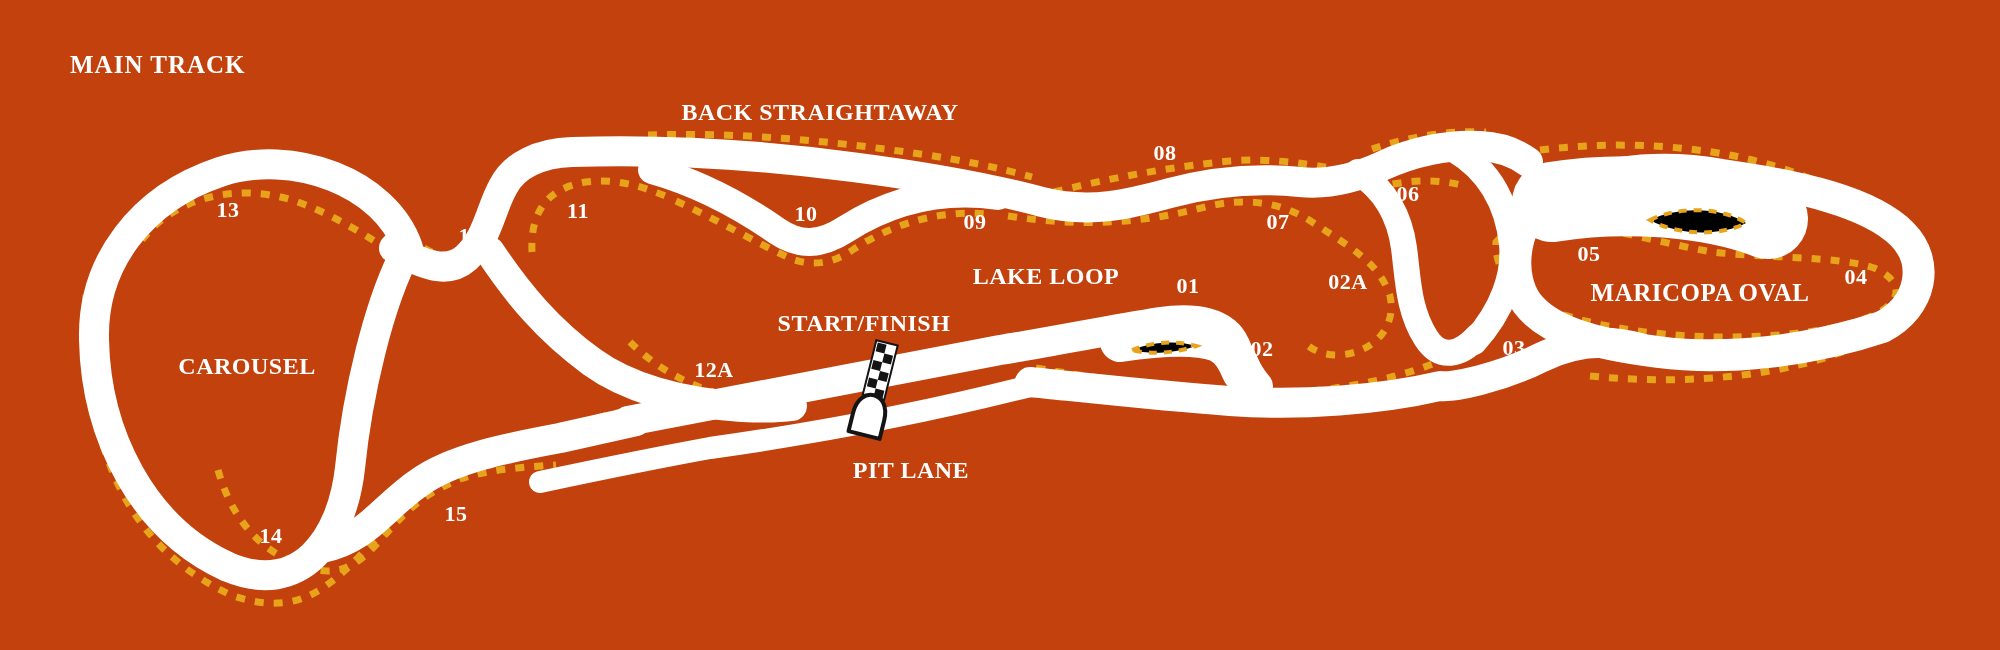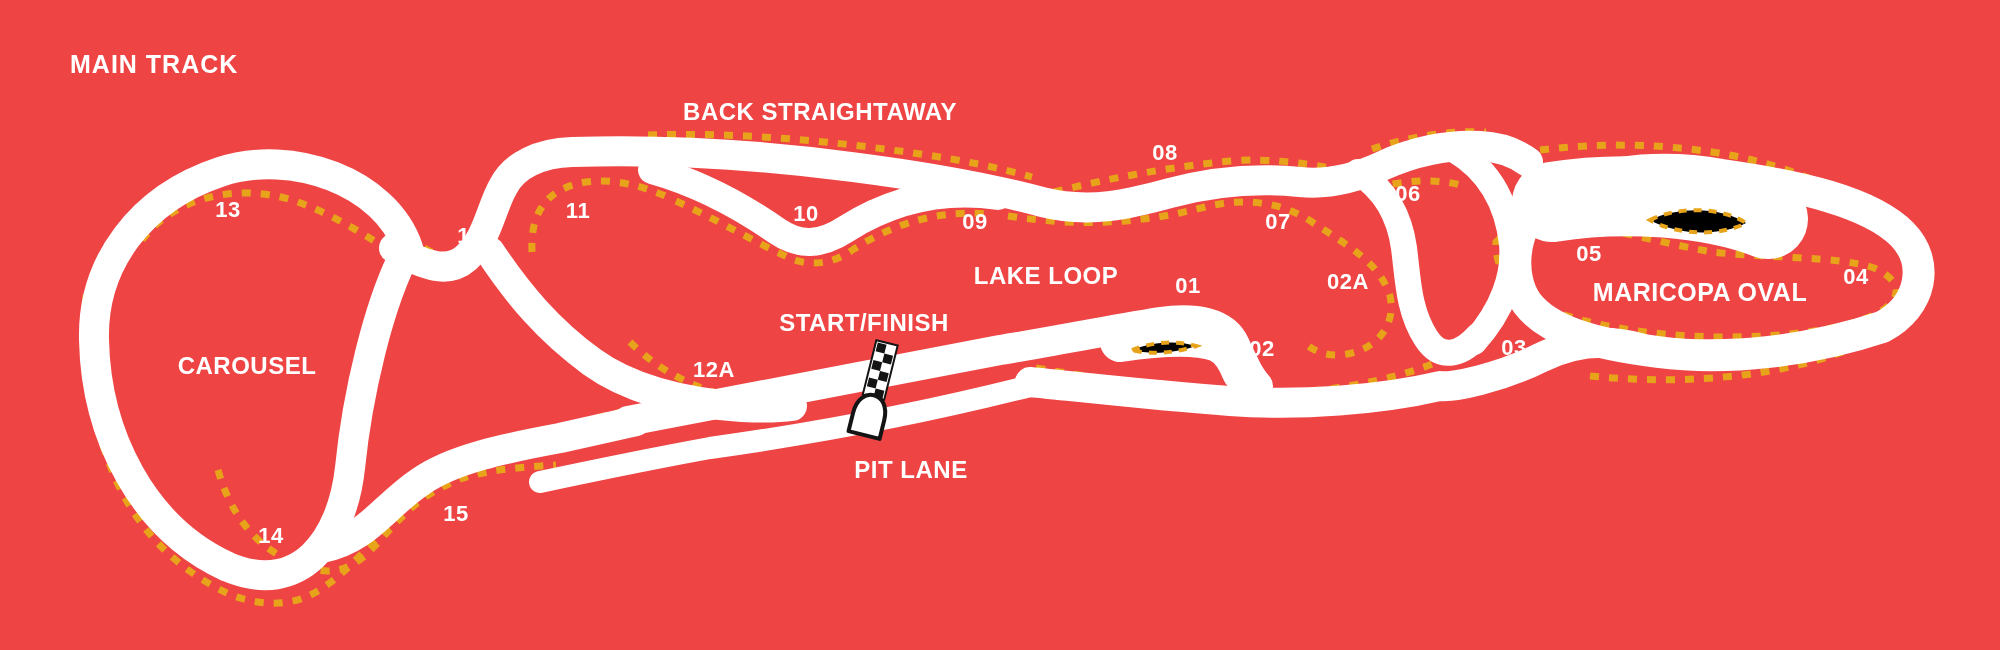--- a/index.html
+++ b/index.html
@@ -11,21 +11,21 @@
   .lens{fill:#000;stroke:#E7A41A;stroke-width:4;stroke-dasharray:8 7;}
   text{fill:#fff;font-weight:bold;letter-spacing:.5px;}
   .sec{font-size:24px;}
   .turn{font-size:22px;}
   .ttl{font-size:25px;letter-spacing:1px;}
   .big{font-size:25px;}
 </style>
 </head>
 <body style="background: rgb(0, 0, 0);">
 
-<div class="stage" style="background: #ef4444;">
+<div class="stage" style="background: #c2410c; font-family: Liberation Serif, serif;">
 <svg width="2000" height="650" viewBox="0 0 2000 650">
 
   <g>
     <path class="curb" d="M 86,295 C 82,360 92,425 116,480 C 141,535 181,572 231,595 C 261,606 287,605 306,597 C 332,586 354,562 378,537 C 402,511 430,491 460,479 C 490,469 526,467 556,465" stroke="#E7A41A"></path>
     <path class="curb" d="M 142,240 C 172,200 232,182 292,200 C 334,214 374,240 406,262 C 416,268 424,272 432,277 M 424,248 C 444,260 460,258 470,246 C 479,235 483,220 490,206" stroke="#E7A41A"></path>
     <path class="curb" d="M 532,252 C 530,210 549,188 586,182 C 614,178 643,186 670,198" stroke="#E7A41A"></path>
     <path class="curb" d="M 676,201 C 716,219 756,243 792,259 C 814,267 834,263 854,249 C 894,223 940,210 986,214" stroke="#E7A41A"></path>
     <path class="curb" d="M 648,135 C 740,132 832,141 920,154 C 962,160 1000,168 1032,177" stroke="#E7A41A"></path>
     <path class="curb" d="M 1054,192 C 1110,178 1170,167 1230,161 C 1268,158 1302,163 1330,168 M 1372,149 C 1408,137 1448,130 1486,132" stroke="#E7A41A"></path>
     <path class="curb" d="M 1008,216 C 1080,227 1140,224 1205,207 C 1245,197 1282,202 1312,222 C 1352,248 1380,264 1390,296 C 1396,322 1380,346 1352,353 C 1332,358 1316,353 1306,344" stroke="#E7A41A"></path>

